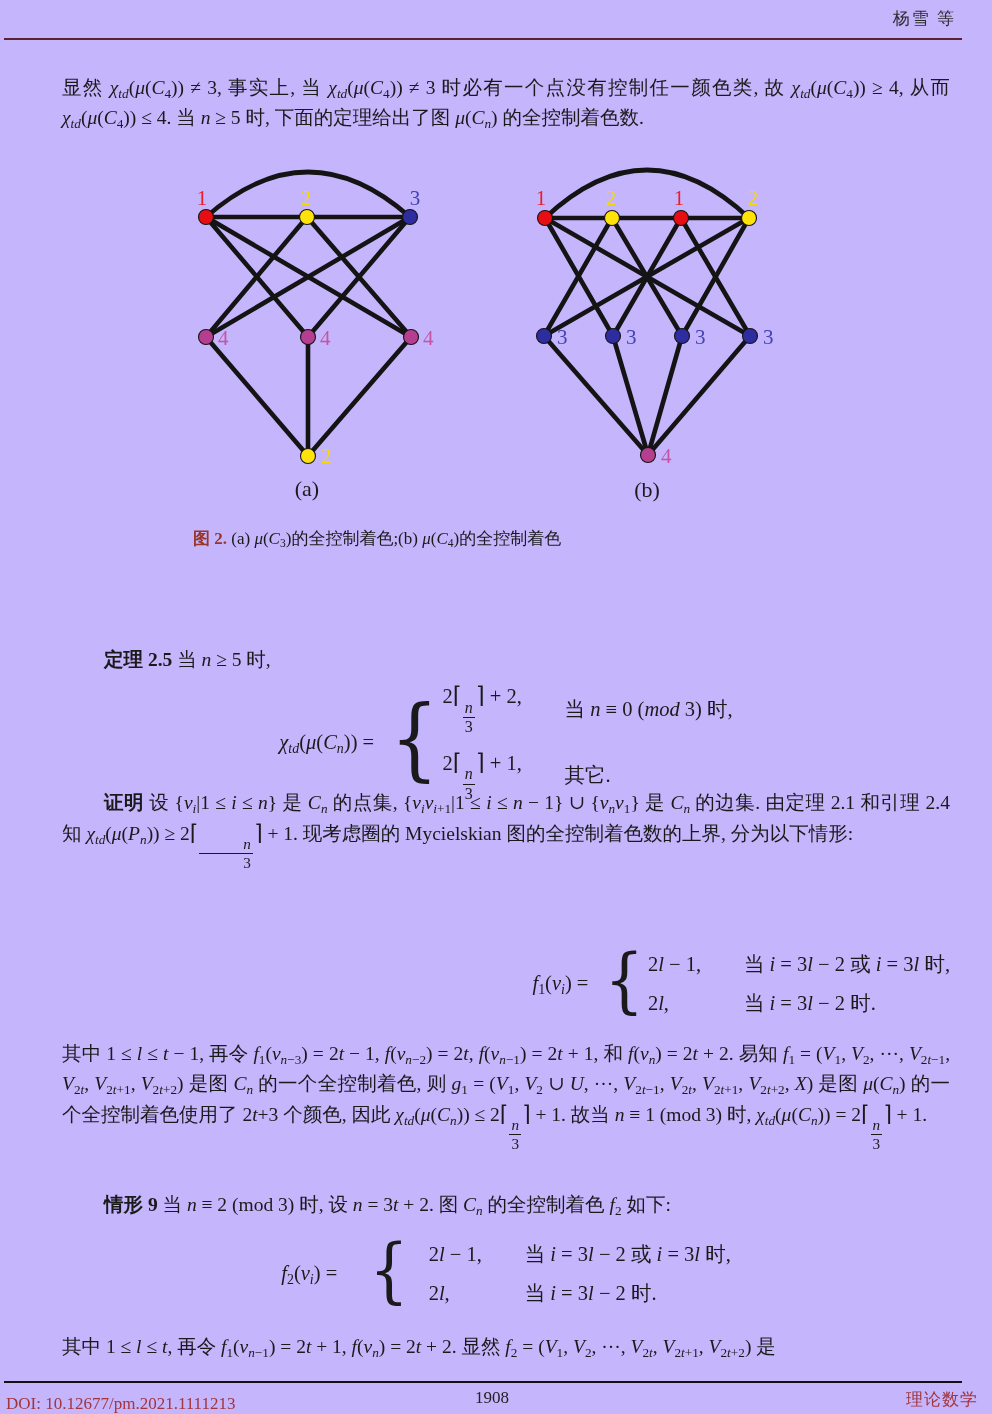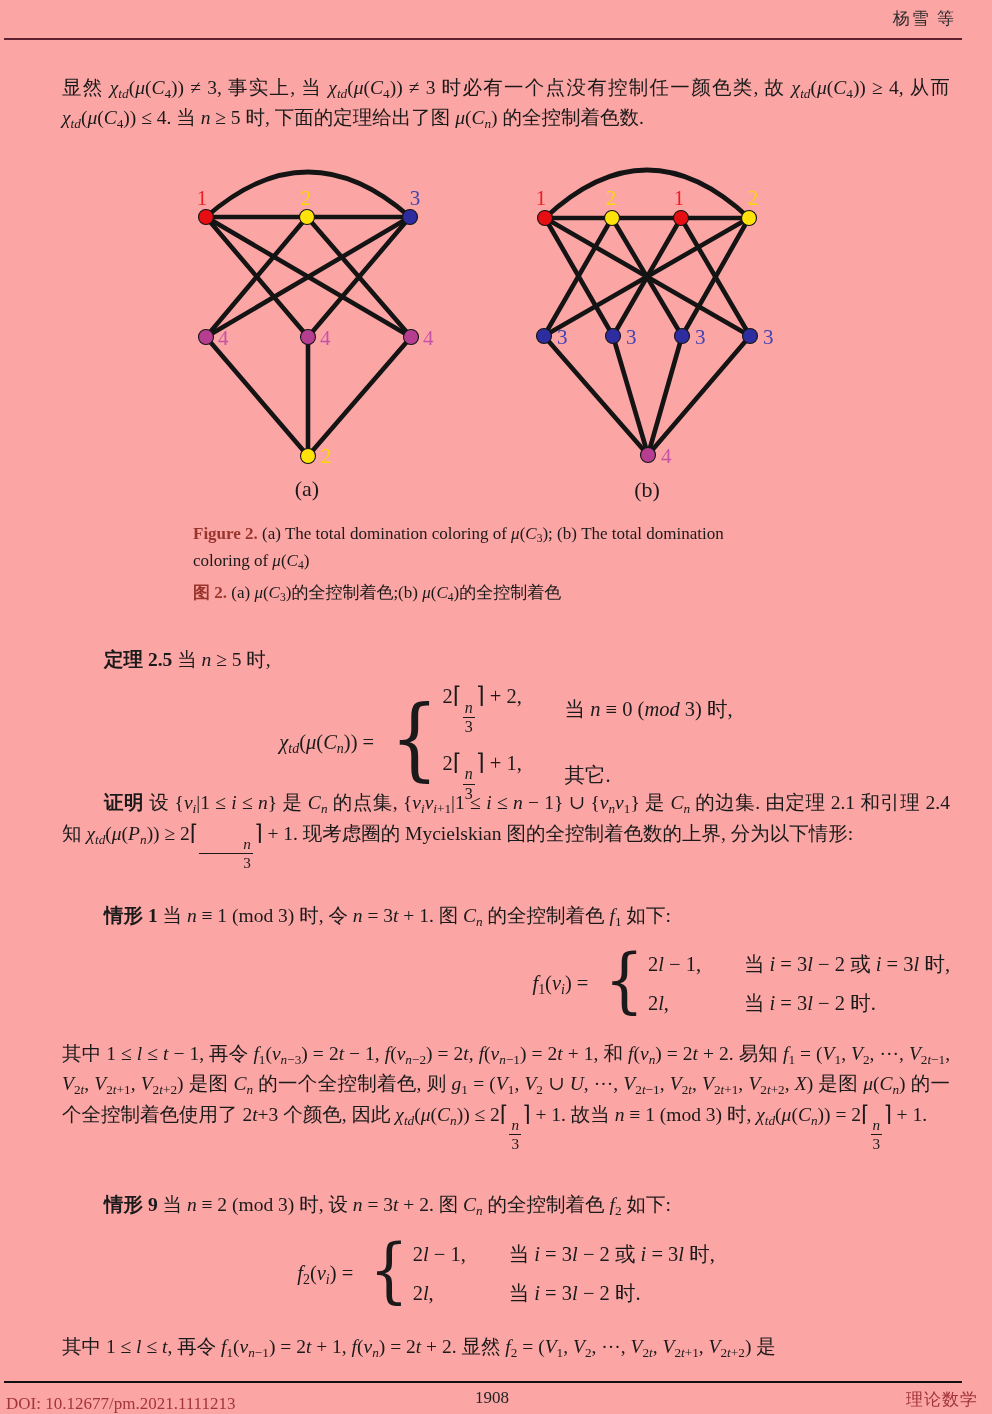--- a/index.html
+++ b/index.html
@@ -1,16 +1,16 @@
 <!DOCTYPE html>
 <html style="--rule-maroon: #5e2130; --caption-accent: #99352c; --footer-accent: #a2353c;"><head>
 <meta charset="utf-8">
 <style>
   html,body{margin:0;padding:0;background:#ffffff;}
-  .page{position:relative;width:992px;height:1414px;background:#fca5a5;overflow:hidden;
+  .page{position:relative;width:992px;height:1414px;background:#c4b5fd;overflow:hidden;
         font-family:"Liberation Serif","DejaVu Serif",serif;color:#1a1a1a;}
   .hdr-author{position:absolute;top:7px;right:36px;font-size:17px;color:#2b2b2b;letter-spacing:2px;}
   .hdr-rule{position:absolute;top:38px;left:4px;right:30px;height:2px;background:var(--rule-maroon,#5e2130);}
   .para{position:absolute;left:62px;width:888px;font-size:19.5px;line-height:30px;text-align:justify;}
   .oneline{text-align:left;white-space:nowrap;}
   .indent{text-indent:42px;}
   .bz{font-weight:bold;}
   i{font-style:italic;}
   sub{font-size:0.68em;vertical-align:-0.28em;line-height:0;}
   
@@ -112,21 +112,20 @@
       <text x="753" y="205" fill="#f7d800" font-size="21" text-anchor="middle">2</text>
       <text x="557" y="344" fill="#4343b2" font-size="21" text-anchor="start">3</text>
       <text x="626" y="344" fill="#4343b2" font-size="21" text-anchor="start">3</text>
       <text x="695" y="344" fill="#4343b2" font-size="21" text-anchor="start">3</text>
       <text x="763" y="344" fill="#4343b2" font-size="21" text-anchor="start">3</text>
       <text x="661" y="463" fill="#c653a5" font-size="21" text-anchor="start">4</text>
       <text x="647" y="497" fill="#1a1a1a" font-size="22" text-anchor="middle">(b)</text>
     </svg>
 
   <div class="caption">
-    <div><span class="cap-label">Figure 2.</span> <span>(a) The total domination coloring of <i>μ</i>(<i>C</i><sub>3</sub>); (b) The total domination coloring of <i>μ</i>(<i>C</i><sub>4</sub>)</span></div>
     <div class="cap-zh"><span class="cap-label">图 2.</span> <span>(a) <i>μ</i>(<i>C</i><sub>3</sub>)的全控制着色;(b) <i>μ</i>(<i>C</i><sub>4</sub>)的全控制着色</span></div>
   </div>
 
   <div class="para indent" style="top:645px;">
     <span class="bz">定理 2.5</span>
     <span>当 <i>n</i> ≥ 5 时,</span>
   </div>
 
   <div class="eq eq1" style="top:682px;">
     <span class="eq-lhs"><i>χ<sub>td</sub></i>(<i>μ</i>(<i>C<sub>n</sub></i>)) =</span>
@@ -150,24 +149,20 @@
   </div>
 
   <div class="para indent" style="top:788px;">
     <span class="bz">证明</span>
     <span>设 {<i>v<sub>i</sub></i>|1 ≤ <i>i</i> ≤ <i>n</i>} 是 <i>C<sub>n</sub></i> 的点集, {<i>v<sub>i</sub>v</i><sub><i>i</i>+1</sub>|1 ≤ <i>i</i> ≤ <i>n</i> − 1} ∪ {<i>v<sub>n</sub>v</i><sub>1</sub>} 是 <i>C<sub>n</sub></i> 的边集.  由定理 2.1 和引理 2.4 知 <i>χ<sub>td</sub></i>(<i>μ</i>(<i>P<sub>n</sub></i>)) ≥ 2<span class="lc">⌈</span><span class="frac">
           <span class="fn"><i>n</i></span>
           <span class="fd">3</span>
         </span><span class="rc">⌉</span> + 1.  现考虑圈的 Mycielskian 图的全控制着色数的上界, 分为以下情形:</span>
   </div>
 
-  <div class="para indent oneline" style="top:901px;">
-    <span class="bz">情形 1</span>
-    <span>当 <i>n</i> ≡ 1  (mod 3) 时, 令 <i>n</i> = 3<i>t</i> + 1.  图 <i>C<sub>n</sub></i> 的全控制着色 <i>f</i><sub>1</sub> 如下:</span>
-  </div>
 
   <div class="eq eq2" style="top:950px;justify-content:flex-end;">
     <span class="eq-lhs"><i>f</i><sub>1</sub>(<i>v<sub>i</sub></i>) =</span>
     <span class="brace">{</span>
     <span class="eq-rows">
       <span class="eq-row">
           <span class="eq-val">2<i>l</i> − 1,</span>
           <span class="eq-cond">当 <i>i</i> = 3<i>l</i> − 2 或 <i>i</i> = 3<i>l</i> 时,</span>
         </span>
       <span class="eq-row">
@@ -183,21 +178,21 @@
       </span><span class="rc">⌉</span> + 1.  故当 <i>n</i> ≡ 1  (mod 3) 时, <i>χ<sub>td</sub></i>(<i>μ</i>(<i>C<sub>n</sub></i>)) = 2<span class="lc">⌈</span><span class="frac">
         <span class="fn"><i>n</i></span>
         <span class="fd">3</span>
       </span><span class="rc">⌉</span> + 1.</div>
 
   <div class="para indent oneline" style="top:1190px;">
     <span class="bz">情形 9</span>
     <span>当 <i>n</i> ≡ 2  (mod 3) 时, 设 <i>n</i> = 3<i>t</i> + 2.  图 <i>C<sub>n</sub></i> 的全控制着色 <i>f</i><sub>2</sub> 如下:</span>
   </div>
 
-  <div class="eq eq2" style="top:1240px;">
+  <div class="eq eq2" style="top:1240px;gap:16px;">
     <span class="eq-lhs"><i>f</i><sub>2</sub>(<i>v<sub>i</sub></i>) =</span>
     <span class="brace">{</span>
     <span class="eq-rows">
       <span class="eq-row">
           <span class="eq-val">2<i>l</i> − 1,</span>
           <span class="eq-cond">当 <i>i</i> = 3<i>l</i> − 2 或 <i>i</i> = 3<i>l</i> 时,</span>
         </span>
       <span class="eq-row">
           <span class="eq-val">2<i>l</i>,</span>
           <span class="eq-cond">当 <i>i</i> = 3<i>l</i> − 2 时.</span>

